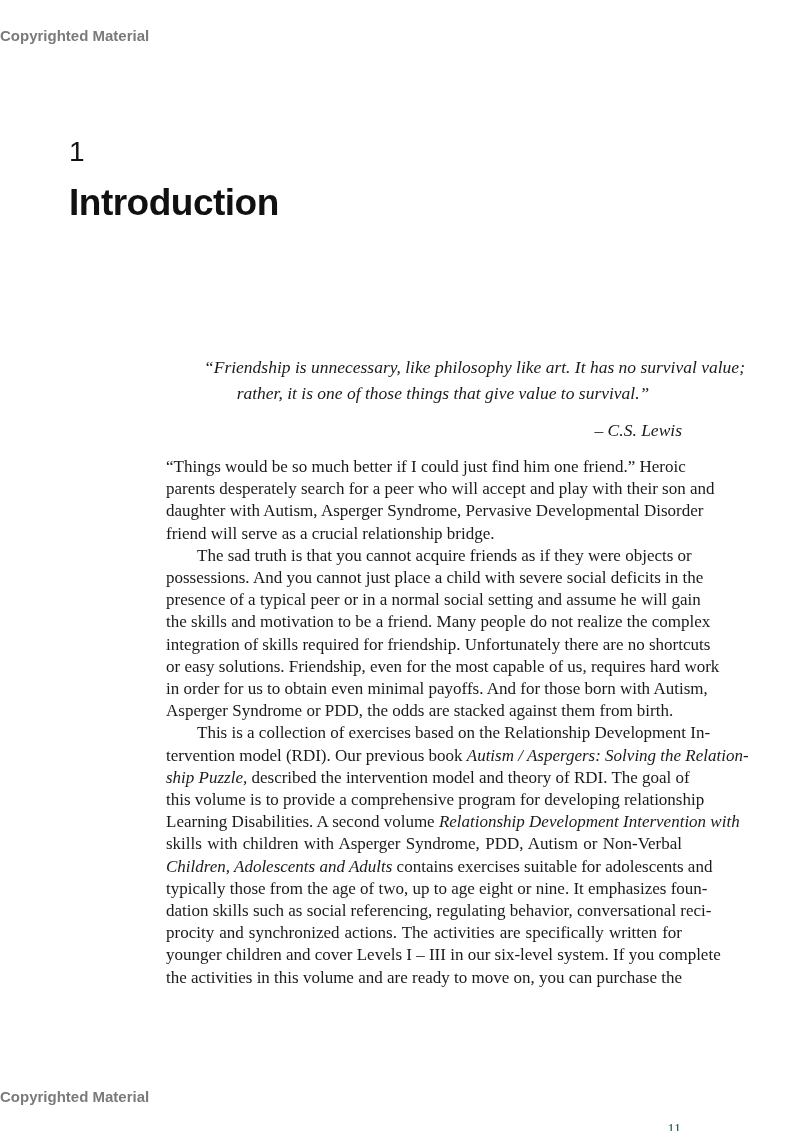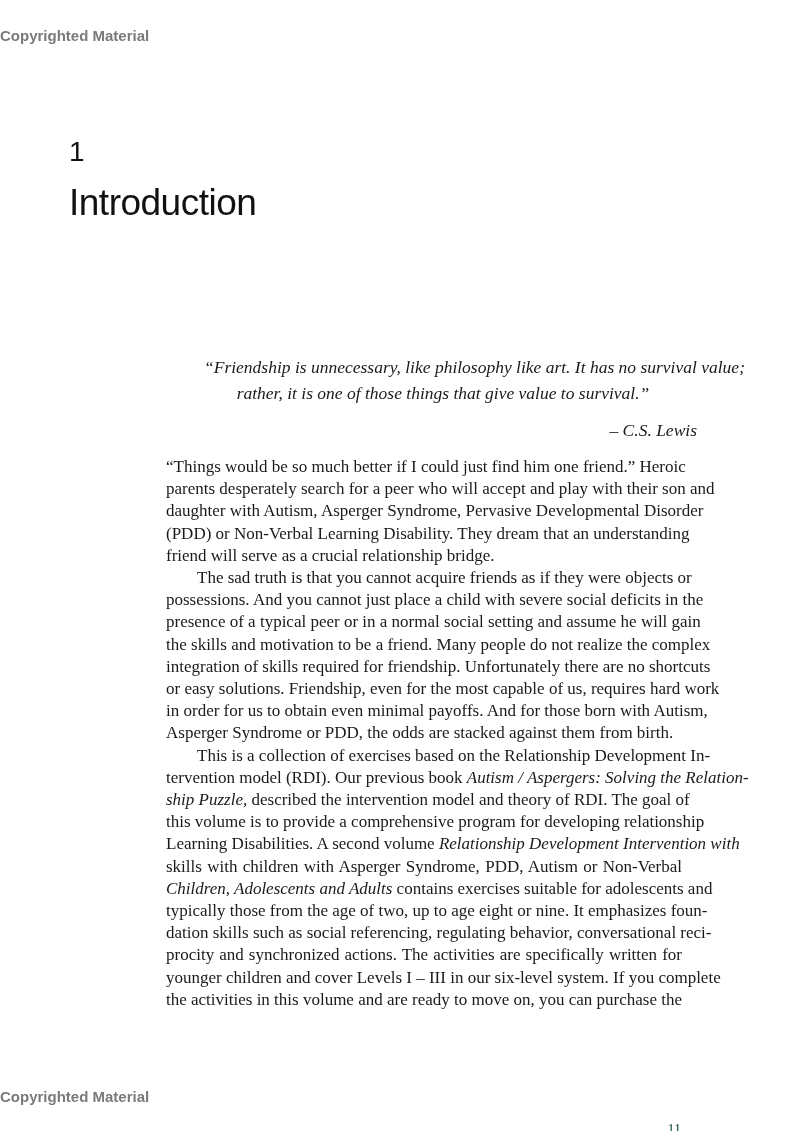--- a/index.html
+++ b/index.html
@@ -1,24 +1,24 @@
 <!DOCTYPE html>
 <html><head>
   <meta charset="utf-8">
   <style>
     html, body { margin: 0; padding: 0; background: #ffffff; }
     body { width: 800px; height: 1131px; position: relative; overflow: hidden; font-family: "Liberation Serif", serif; color: #1a1a1a; }
     .watermark { position: absolute; left: 0; width: 800px; text-align: left; font-family: "Liberation Sans", sans-serif; font-weight: bold; font-size: 15px; color: #7a7a7a; }
     .wm-top { top: 27px; }
     .wm-bottom { top: 1088px; }
     .chapter-num { position: absolute; left: 69px; top: 136px; font-family: "Liberation Sans", sans-serif; font-size: 28px; color: #111; font-weight: normal; }
-    .chapter-title { position: absolute; left: 69px; top: 182px; font-family: "Liberation Sans", sans-serif; font-size: 37px; color: #111; letter-spacing: -0.5px; font-weight: normal; }
+    .chapter-title { position: absolute; left: 69px; top: 182px; font-family: "Liberation Sans", sans-serif; font-size: 37px; color: #111; letter-spacing: -0.5px; font-weight: bold; }
     .epigraph { position: absolute; left: 204px; width: 478px; top: 354px; font-style: italic; font-size: 17.5px; line-height: 26px; color: #1a1a1a; text-align: center; }
     .epigraph .line { display: block; white-space: nowrap; }
-    .attribution { position: absolute; right: 103px; top: 420px; font-style: italic; font-size: 17.5px; color: #1a1a1a; }
+    .attribution { position: absolute; right: 118px; top: 420px; font-style: italic; font-size: 17.5px; color: #1a1a1a; }
     .body-text { position: absolute; left: 166px; width: 516px; top: 456px; font-size: 17px; line-height: 22.2px; color: #1a1a1a; }
     .body-text .line { display: block; white-space: nowrap; text-align: justify; text-align-last: justify; }
     .body-text .line.last { text-align-last: left; }
     .body-text .line.indent { padding-left: 31px; }
     .body-text em { font-style: italic; }
     .page-number { position: absolute; right: 119px; top: 1122px; font-size: 14px; color: #14532d; }
   </style>
 </head>
 <body>
 
@@ -31,21 +31,20 @@
   <span class="line">“Friendship is unnecessary, like philosophy like art. It has no survival value;</span>
   <span class="line">rather, it is one of those things that give value to survival.”</span>
 </div>
 <div class="attribution">– C.S. Lewis</div>
 
 <div class="body-text">
 
   <span class="line">“Things would be so much better if I could just find him one friend.” Heroic</span>
   <span class="line">parents desperately search for a peer who will accept and play with their son and</span>
   <span class="line">daughter with Autism, Asperger Syndrome, Pervasive Developmental Disorder</span>
-  <span class="line">(PDD) or Non-Verbal Learning Disability. They dream that an understanding</span>
   <span class="line last">friend will serve as a crucial relationship bridge.</span>
 
   <span class="line indent">The sad truth is that you cannot acquire friends as if they were objects or</span>
   <span class="line">possessions. And you cannot just place a child with severe social deficits in the</span>
   <span class="line">presence of a typical peer or in a normal social setting and assume he will gain</span>
   <span class="line">the skills and motivation to be a friend. Many people do not realize the complex</span>
   <span class="line">integration of skills required for friendship. Unfortunately there are no shortcuts</span>
   <span class="line">or easy solutions. Friendship, even for the most capable of us, requires hard work</span>
   <span class="line">in order for us to obtain even minimal payoffs. And for those born with Autism,</span>
   <span class="line last">Asperger Syndrome or PDD, the odds are stacked against them from birth.</span>

